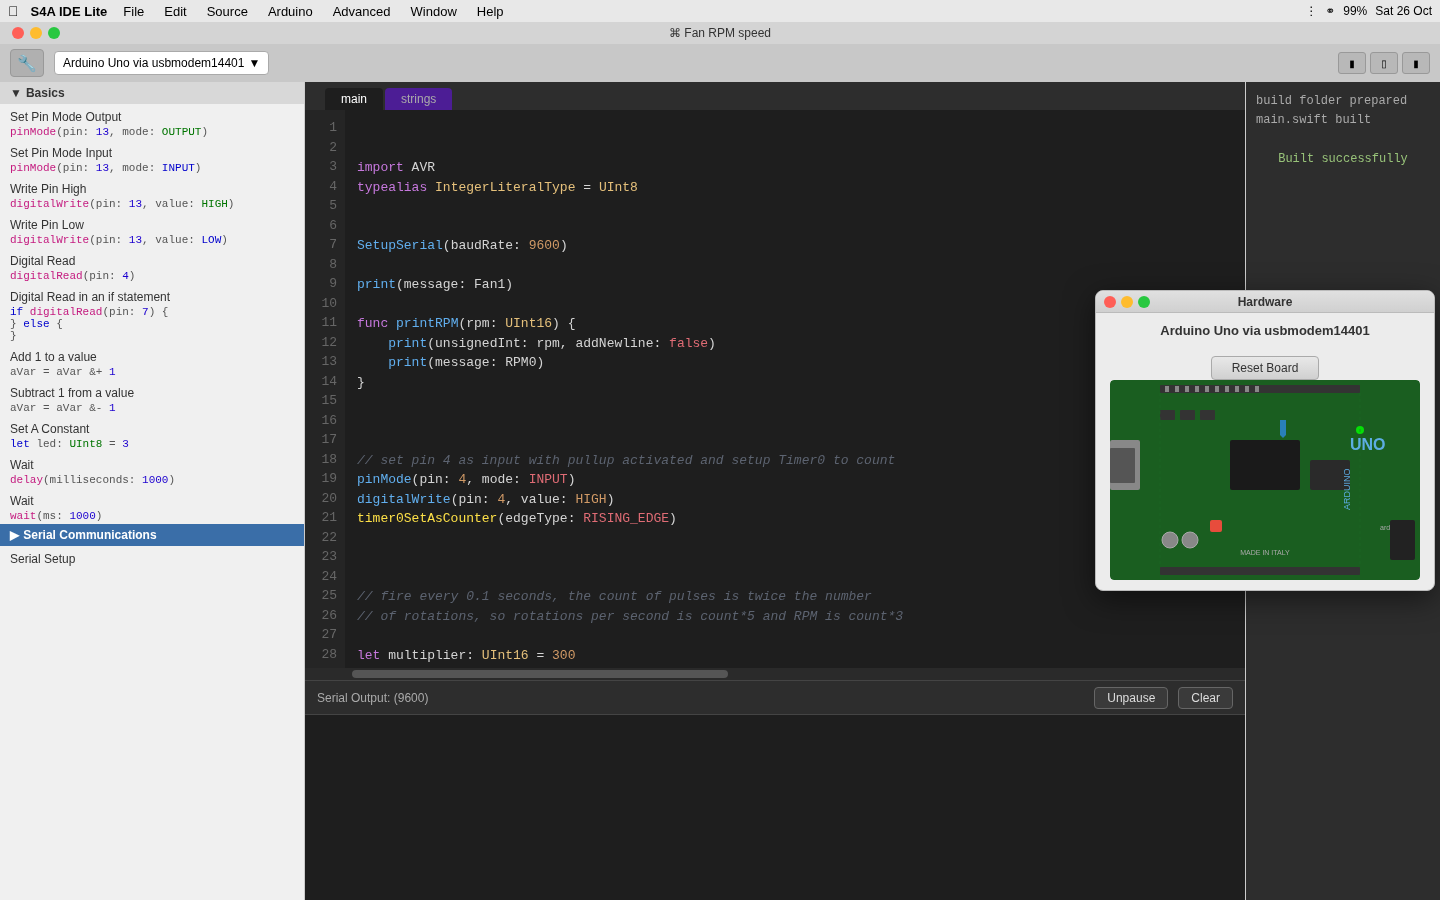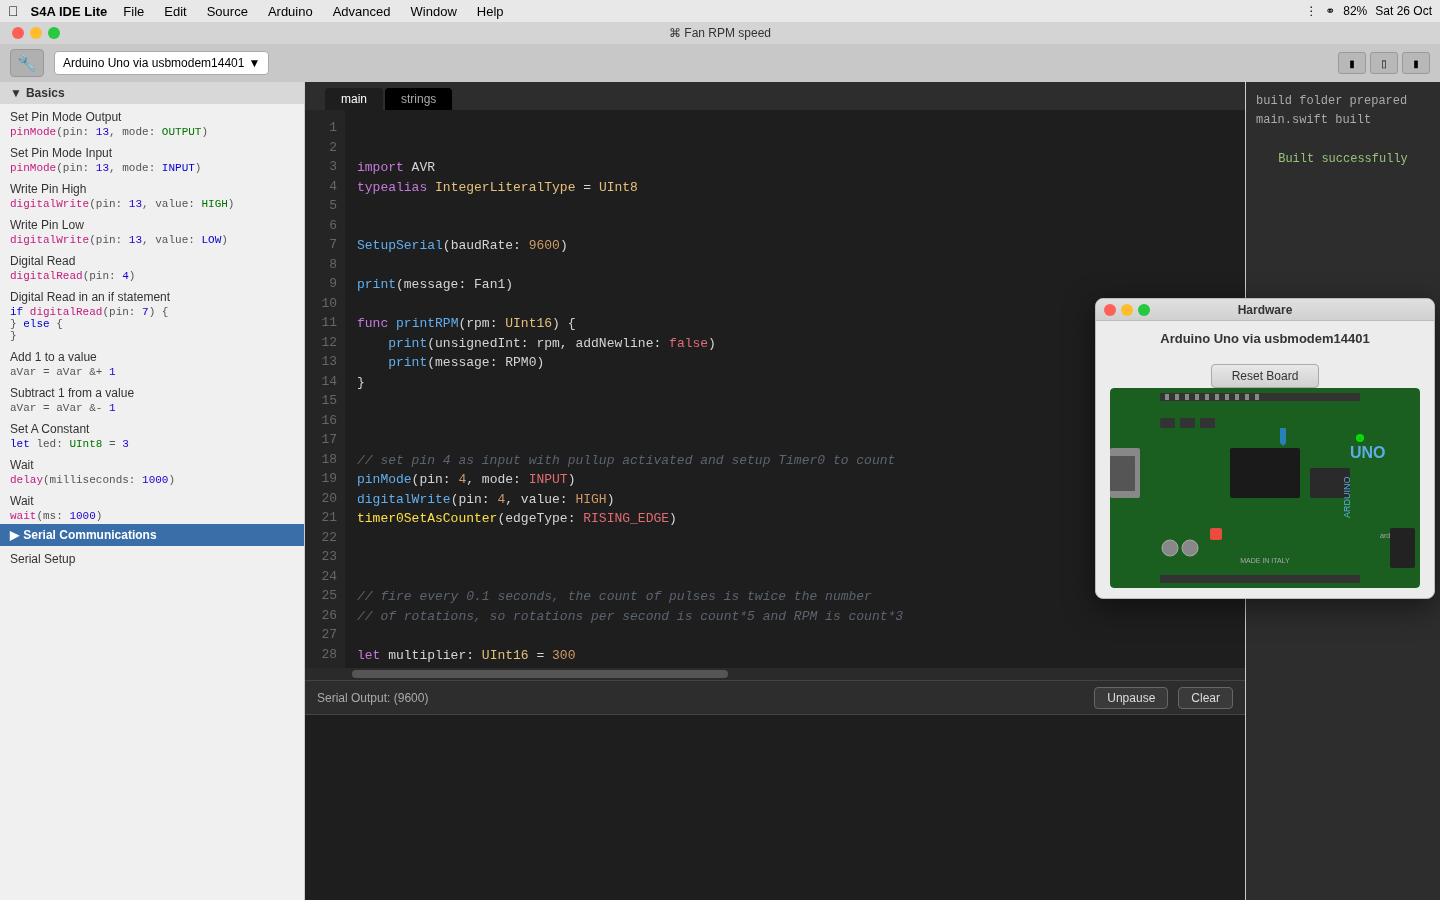--- a/index.html
+++ b/index.html
@@ -190,21 +190,21 @@
       display: flex;
       align-items: flex-end;
       padding: 0 20px;
     }
     .editor-tab {
       padding: 4px 16px;
       font-size: 12px;
       cursor: pointer;
       border-radius: 4px 4px 0 0;
       color: #aaa;
-      background: #000000;
+      background: #4c1d95;
       margin-right: 2px;
     }
     .editor-tab.active {
       background: #1e1e1e;
       color: #fff;
     }
 
     
     #code-area {
       flex: 1;
@@ -326,21 +326,21 @@
       font-family: 'Courier New', monospace;
       font-size: 12px;
       color: #aaa;
       line-height: 1.6;
       overflow-y: auto;
     }
 
     
     #hardware-panel {
       position: absolute;
-      top: 298px;
+      top: 290px;
       right: 5px;
       width: 340px;
       background: #ececec;
       border: 1px solid #bbb;
       border-radius: 8px;
       box-shadow: 0 8px 30px rgba(0,0,0,0.5);
       z-index: 200;
       overflow: hidden;
     }
     #hardware-titlebar {
@@ -422,21 +422,21 @@
   <span class="menu-item">File</span>
   <span class="menu-item">Edit</span>
   <span class="menu-item">Source</span>
   <span class="menu-item">Arduino</span>
   <span class="menu-item">Advanced</span>
   <span class="menu-item">Window</span>
   <span class="menu-item">Help</span>
   <div class="right-icons">
     <span>⋮</span>
     <span>⚭</span>
-    <span>82%</span>
+    <span>99%</span>
     <span>Sat 26 Oct</span>
   </div>
 </div>
 
 <div id="titlebar">
   <div class="window-controls">
     <span class="win-btn close"></span>
     <span class="win-btn minimize"></span>
     <span class="win-btn maximize"></span>
   </div>

